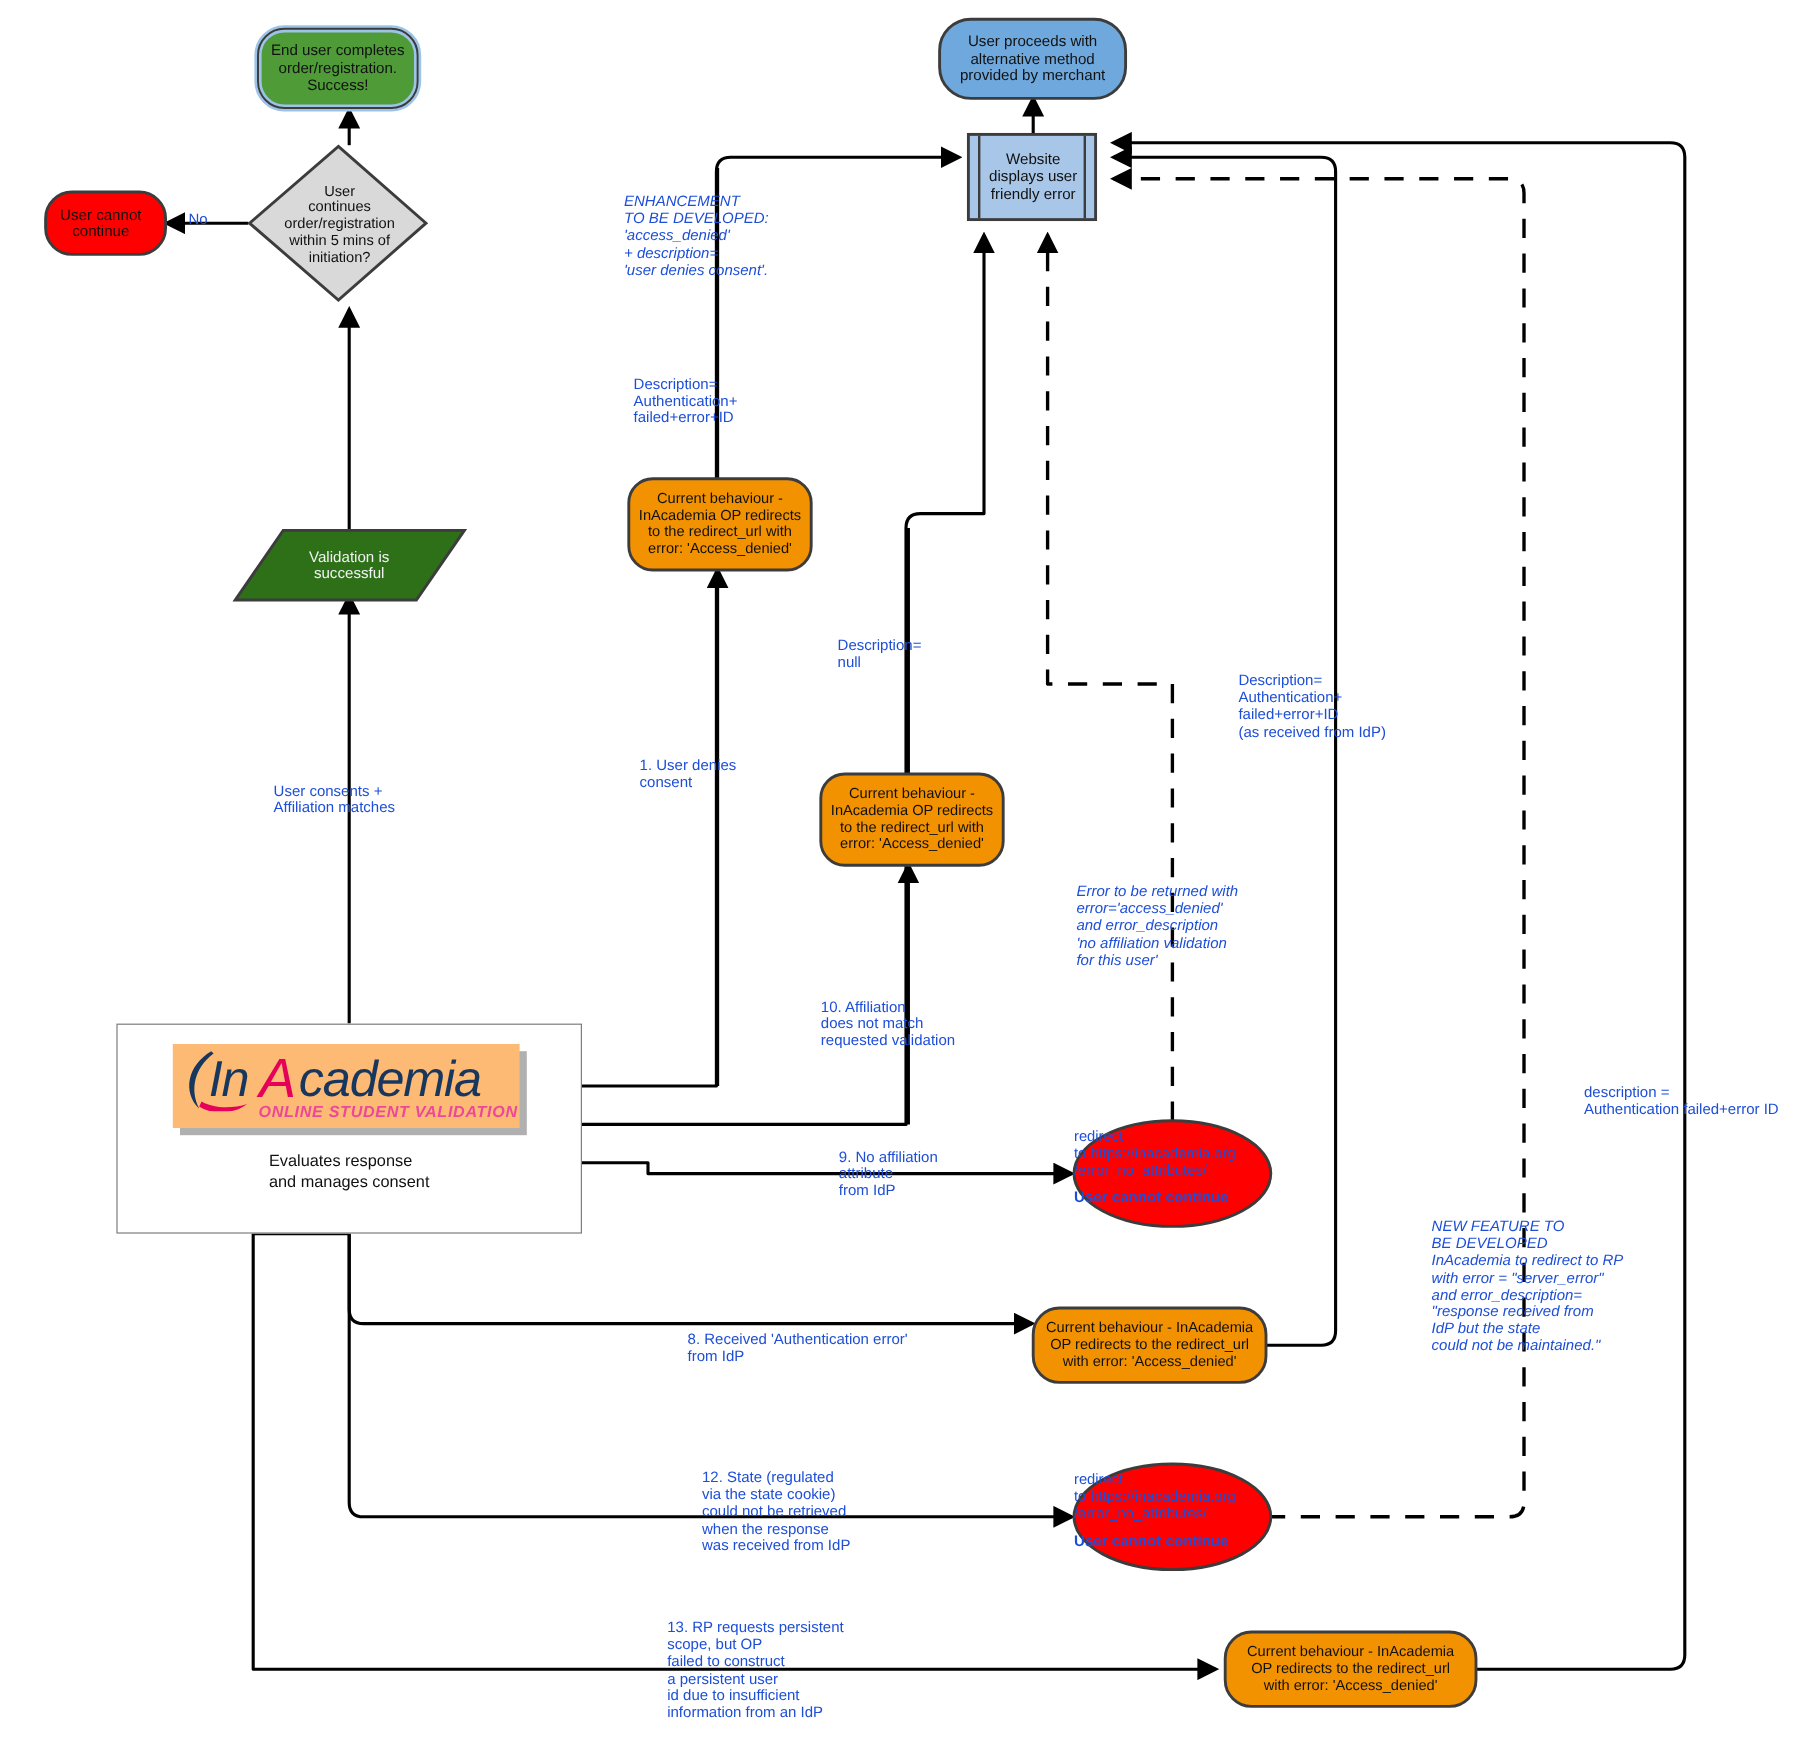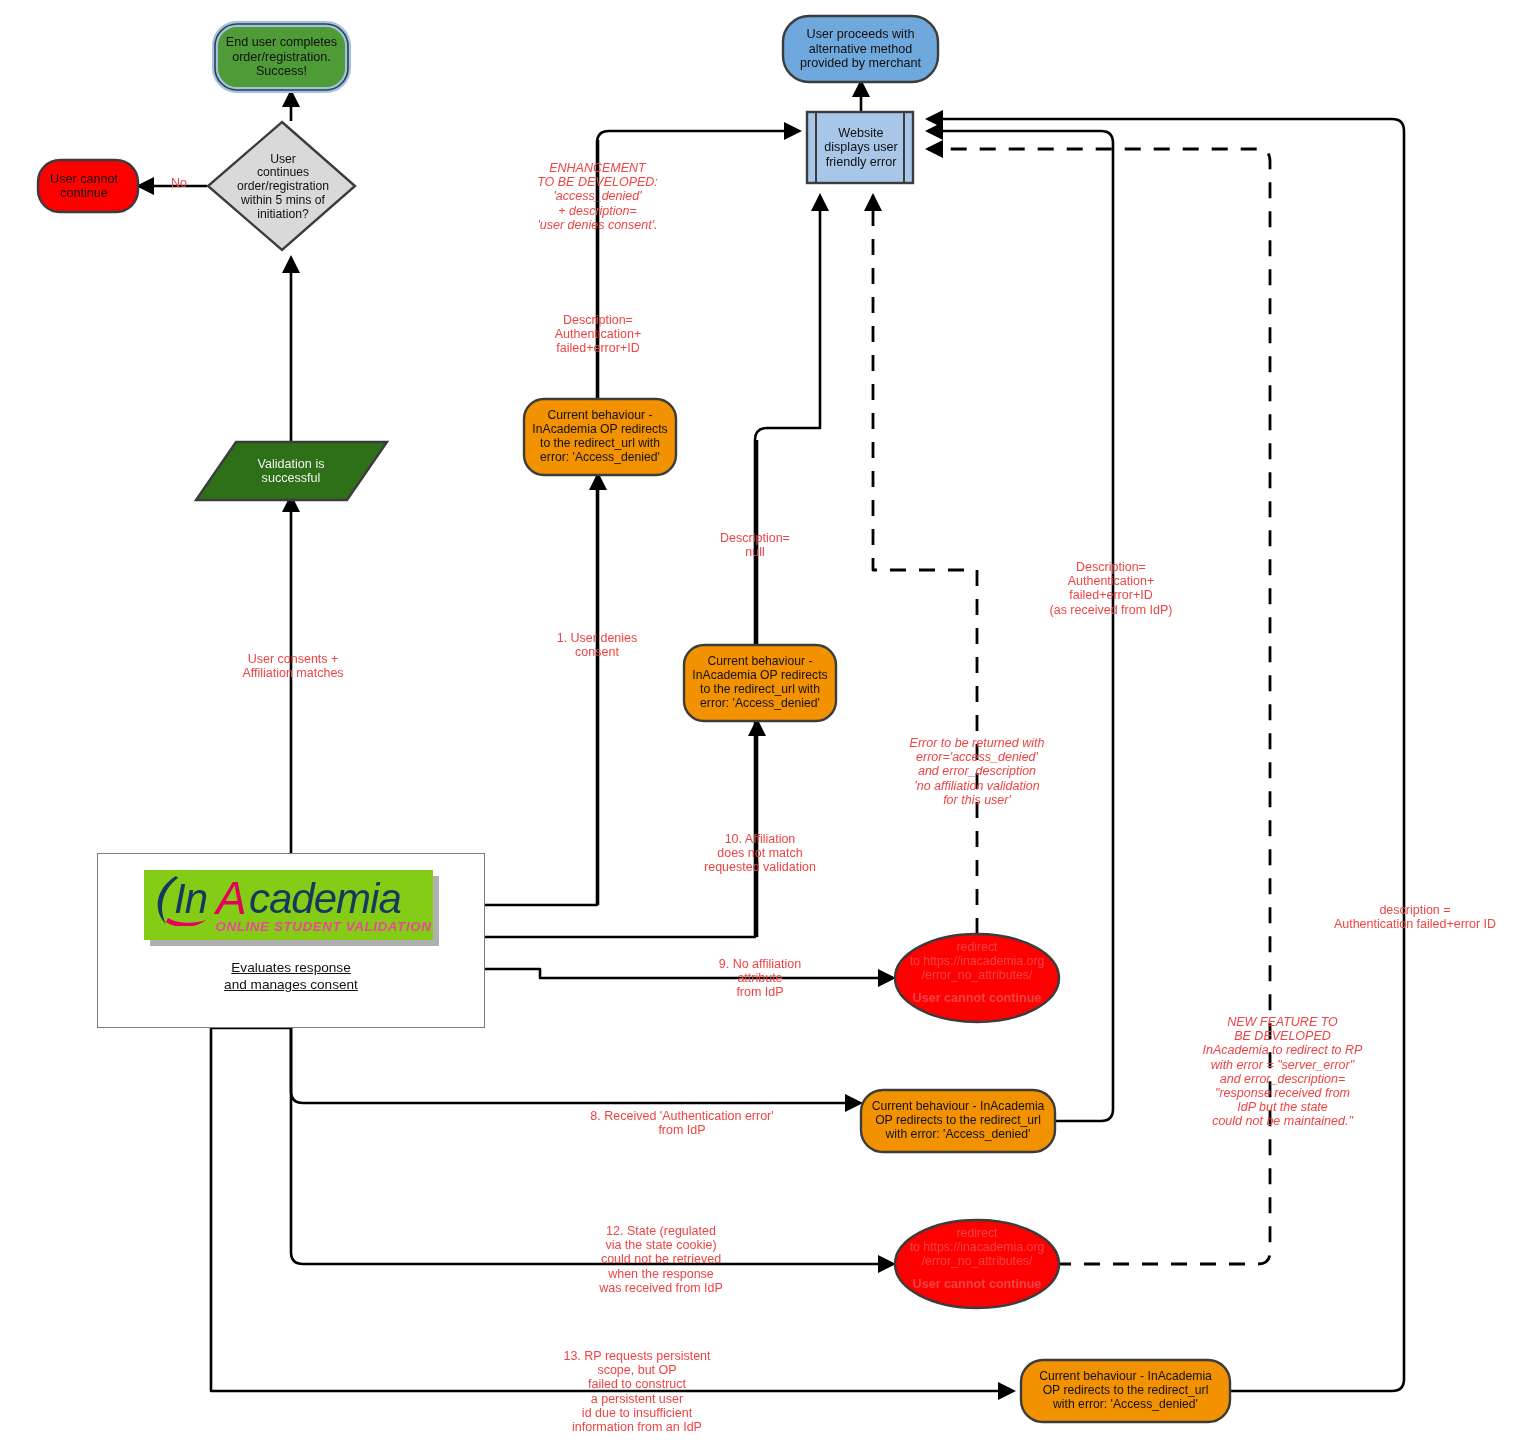--- a/index.html
+++ b/index.html
@@ -36,22 +36,22 @@
     stroke-width: 2.8;
     stroke-dasharray: 16 13;
     stroke-linejoin: round;
   }
   .shape-outline {
     stroke: #3c3c3c;
     stroke-width: 2.4;
   }
   .lbl {
     position: absolute;
-    text-align: center;
-    color: #ef4444;
+    text-align: left;
+    color: #1d4ed8;
     font-size: 12.5px;
     line-height: 14.2px;
     white-space: pre-line;
     font-family: "Liberation Sans", sans-serif;
   }
   .lbl.ital {
     font-style: italic;
   }
   .node-text {
     position: absolute;
@@ -98,44 +98,42 @@
     width: 289px;
     height: 70px;
     background: #b0b0b0;
   }
   .logo-face {
     position: absolute;
     left: 0;
     top: 0;
     width: 289px;
     height: 70px;
-    background: #84cc16;
+    background: #fdba74;
   }
   .logo-sub {
     position: absolute;
     left: 62px;
     top: 49px;
     width: 226px;
     text-align: right;
     font-size: 13.4px;
     font-weight: bold;
     font-style: italic;
     letter-spacing: 0.6px;
     color: #ec4899;
     font-family: "Liberation Sans", sans-serif;
   }
   .inac-caption {
     margin-top: 13px;
-    text-align: center;
     font-size: 13.6px;
     line-height: 17px;
     color: #111111;
     white-space: pre-line;
     font-family: "Liberation Sans", sans-serif;
-    text-decoration: underline;
   }
   .bold-line {
     font-weight: bold;
   }
 </style>
 </head>
 <body>
 
 <div id="canvas">
 

